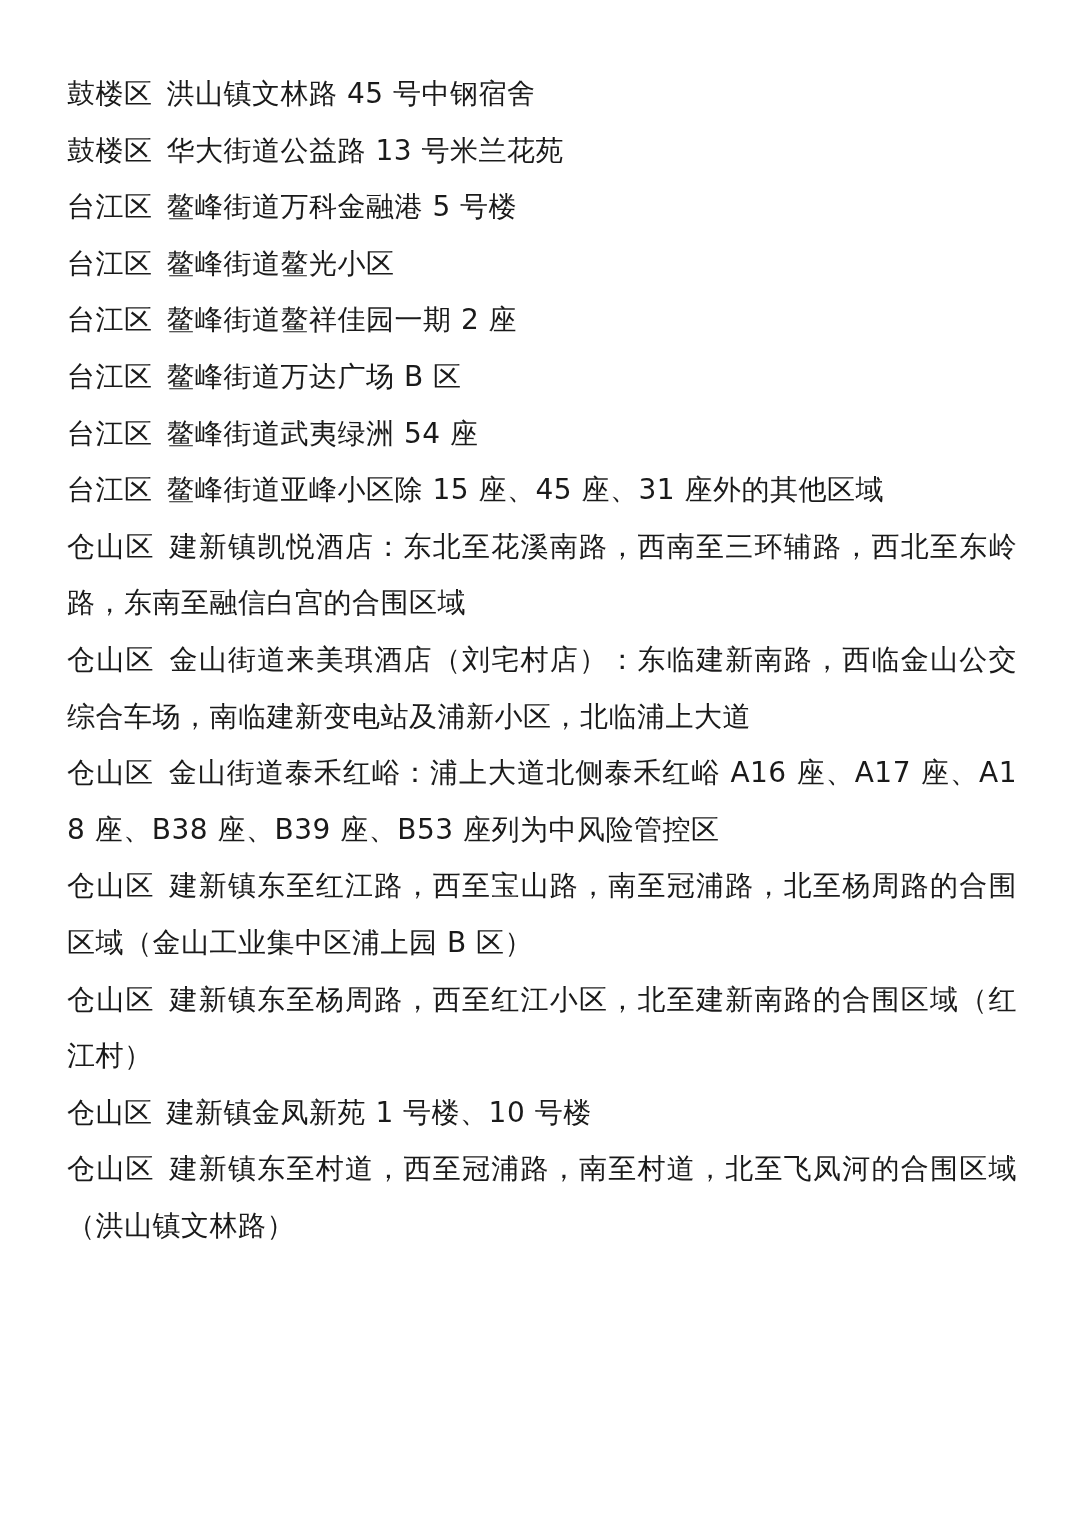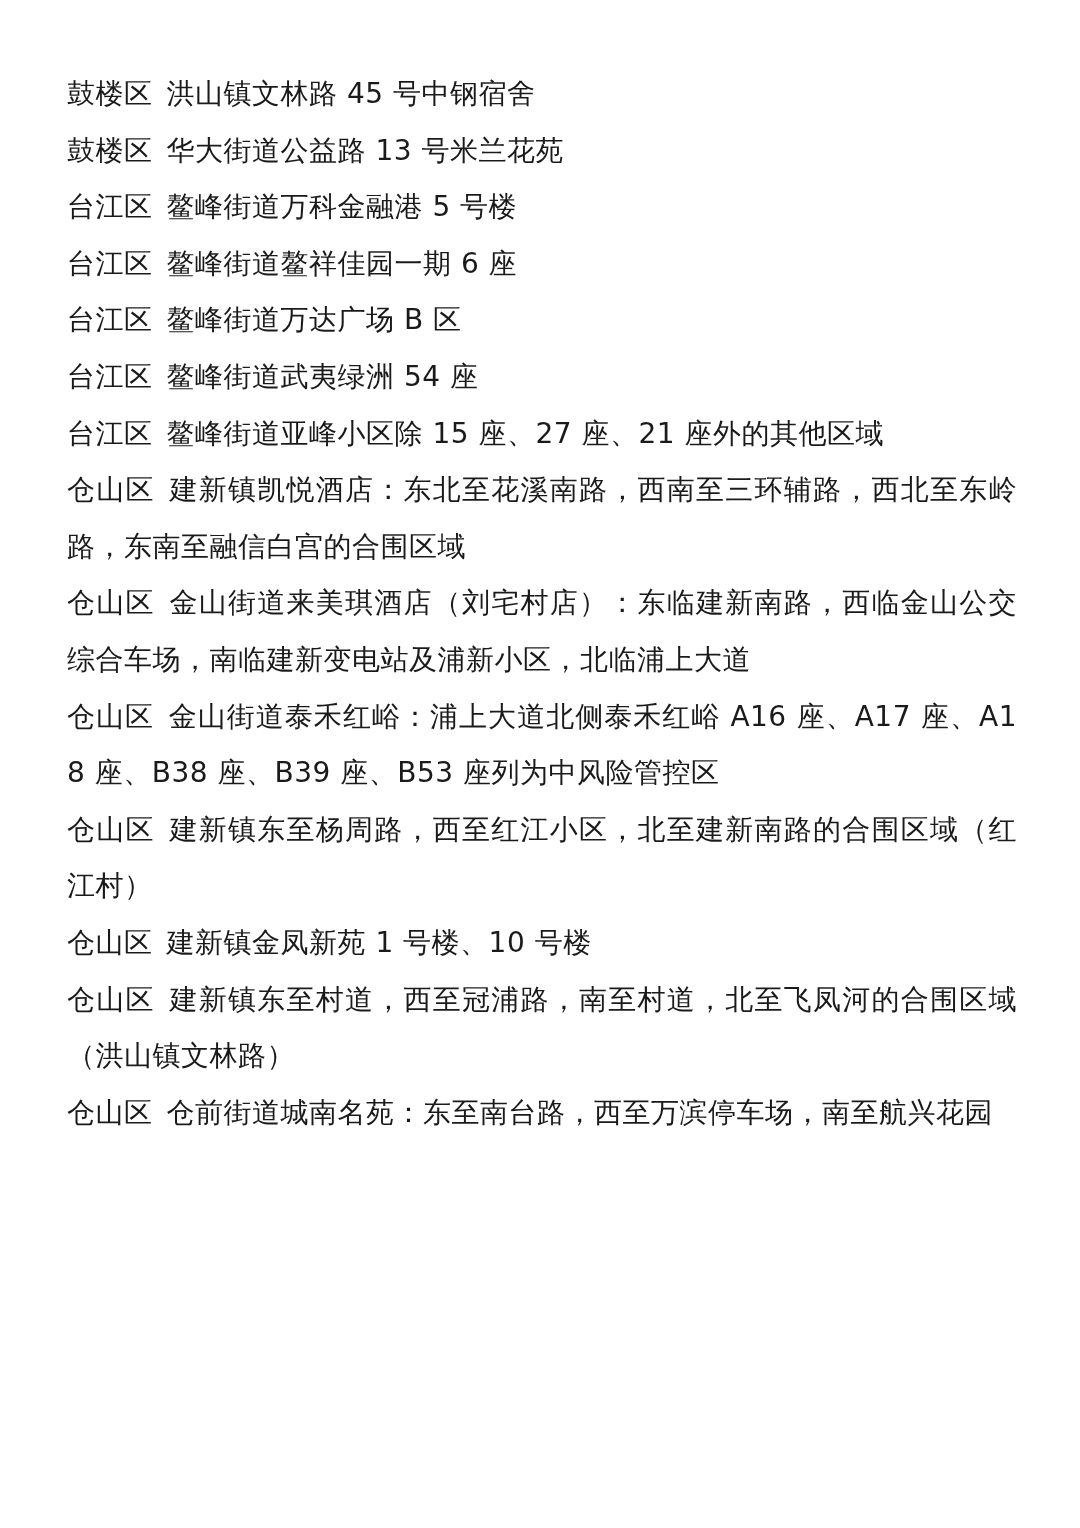--- a/index.html
+++ b/index.html
@@ -51,25 +51,26 @@
     }
   </style>
 </head>
 <body>
 
 <div class="page">
   <div class="content">
     <p class="entry"><span class="district">鼓楼区</span><span class="gap"></span><span class="detail">洪山镇文林路 45 号中钢宿舍</span></p>
     <p class="entry"><span class="district">鼓楼区</span><span class="gap"></span><span class="detail">华大街道公益路 13 号米兰花苑</span></p>
     <p class="entry"><span class="district">台江区</span><span class="gap"></span><span class="detail">鳌峰街道万科金融港 5 号楼</span></p>
-    <p class="entry"><span class="district">台江区</span><span class="gap"></span><span class="detail">鳌峰街道鳌祥佳园一期 6 座</span></p>
+    <p class="entry"><span class="district">台江区</span><span class="gap"></span><span class="detail">鳌峰街道鳌光小区</span></p>
+    <p class="entry"><span class="district">台江区</span><span class="gap"></span><span class="detail">鳌峰街道鳌祥佳园一期 2 座</span></p>
     <p class="entry"><span class="district">台江区</span><span class="gap"></span><span class="detail">鳌峰街道万达广场 B 区</span></p>
     <p class="entry"><span class="district">台江区</span><span class="gap"></span><span class="detail">鳌峰街道武夷绿洲 54 座</span></p>
-    <p class="entry"><span class="district">台江区</span><span class="gap"></span><span class="detail">鳌峰街道亚峰小区除 15 座、27 座、21 座外的其他区域</span></p>
+    <p class="entry"><span class="district">台江区</span><span class="gap"></span><span class="detail">鳌峰街道亚峰小区除 15 座、45 座、31 座外的其他区域</span></p>
     <p class="entry"><span class="district">仓山区</span><span class="gap"></span><span class="detail">建新镇凯悦酒店：东北至花溪南路，西南至三环辅路，西北至东岭路，东南至融信白宫的合围区域</span></p>
     <p class="entry"><span class="district">仓山区</span><span class="gap"></span><span class="detail">金山街道来美琪酒店（刘宅村店）：东临建新南路，西临金山公交综合车场，南临建新变电站及浦新小区，北临浦上大道</span></p>
     <p class="entry"><span class="district">仓山区</span><span class="gap"></span><span class="detail">金山街道泰禾红峪：浦上大道北侧泰禾红峪 A16 座、A17 座、A18 座、B38 座、B39 座、B53 座列为中风险管控区</span></p>
+    <p class="entry"><span class="district">仓山区</span><span class="gap"></span><span class="detail">建新镇东至红江路，西至宝山路，南至冠浦路，北至杨周路的合围区域（金山工业集中区浦上园 B 区）</span></p>
     <p class="entry"><span class="district">仓山区</span><span class="gap"></span><span class="detail">建新镇东至杨周路，西至红江小区，北至建新南路的合围区域（红江村）</span></p>
     <p class="entry"><span class="district">仓山区</span><span class="gap"></span><span class="detail">建新镇金凤新苑 1 号楼、10 号楼</span></p>
     <p class="entry"><span class="district">仓山区</span><span class="gap"></span><span class="detail">建新镇东至村道，西至冠浦路，南至村道，北至飞凤河的合围区域（洪山镇文林路）</span></p>
-    <p class="entry"><span class="district">仓山区</span><span class="gap"></span><span class="detail">仓前街道城南名苑：东至南台路，西至万滨停车场，南至航兴花园</span></p>
   </div>
 </div>
 
 </body></html>

